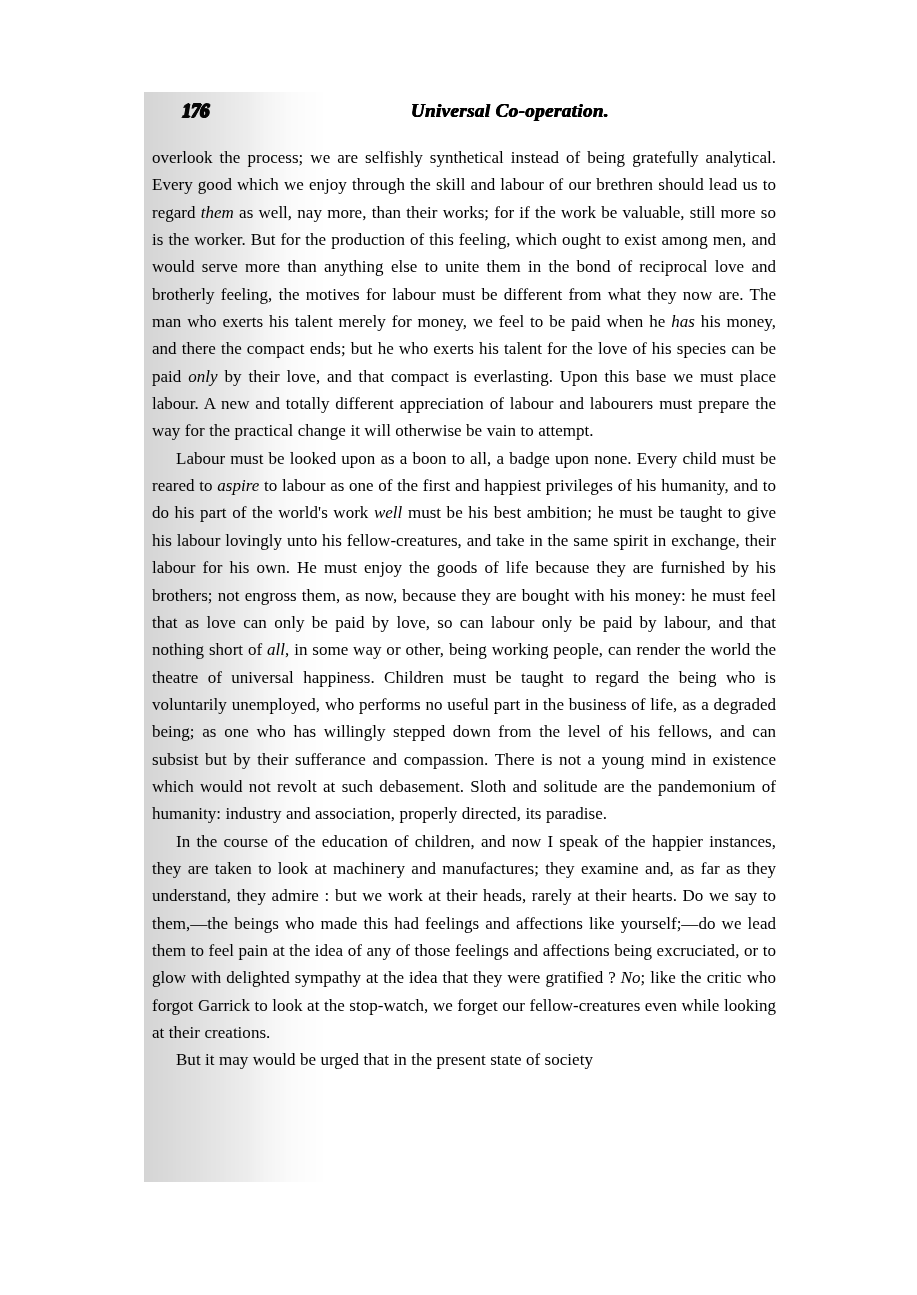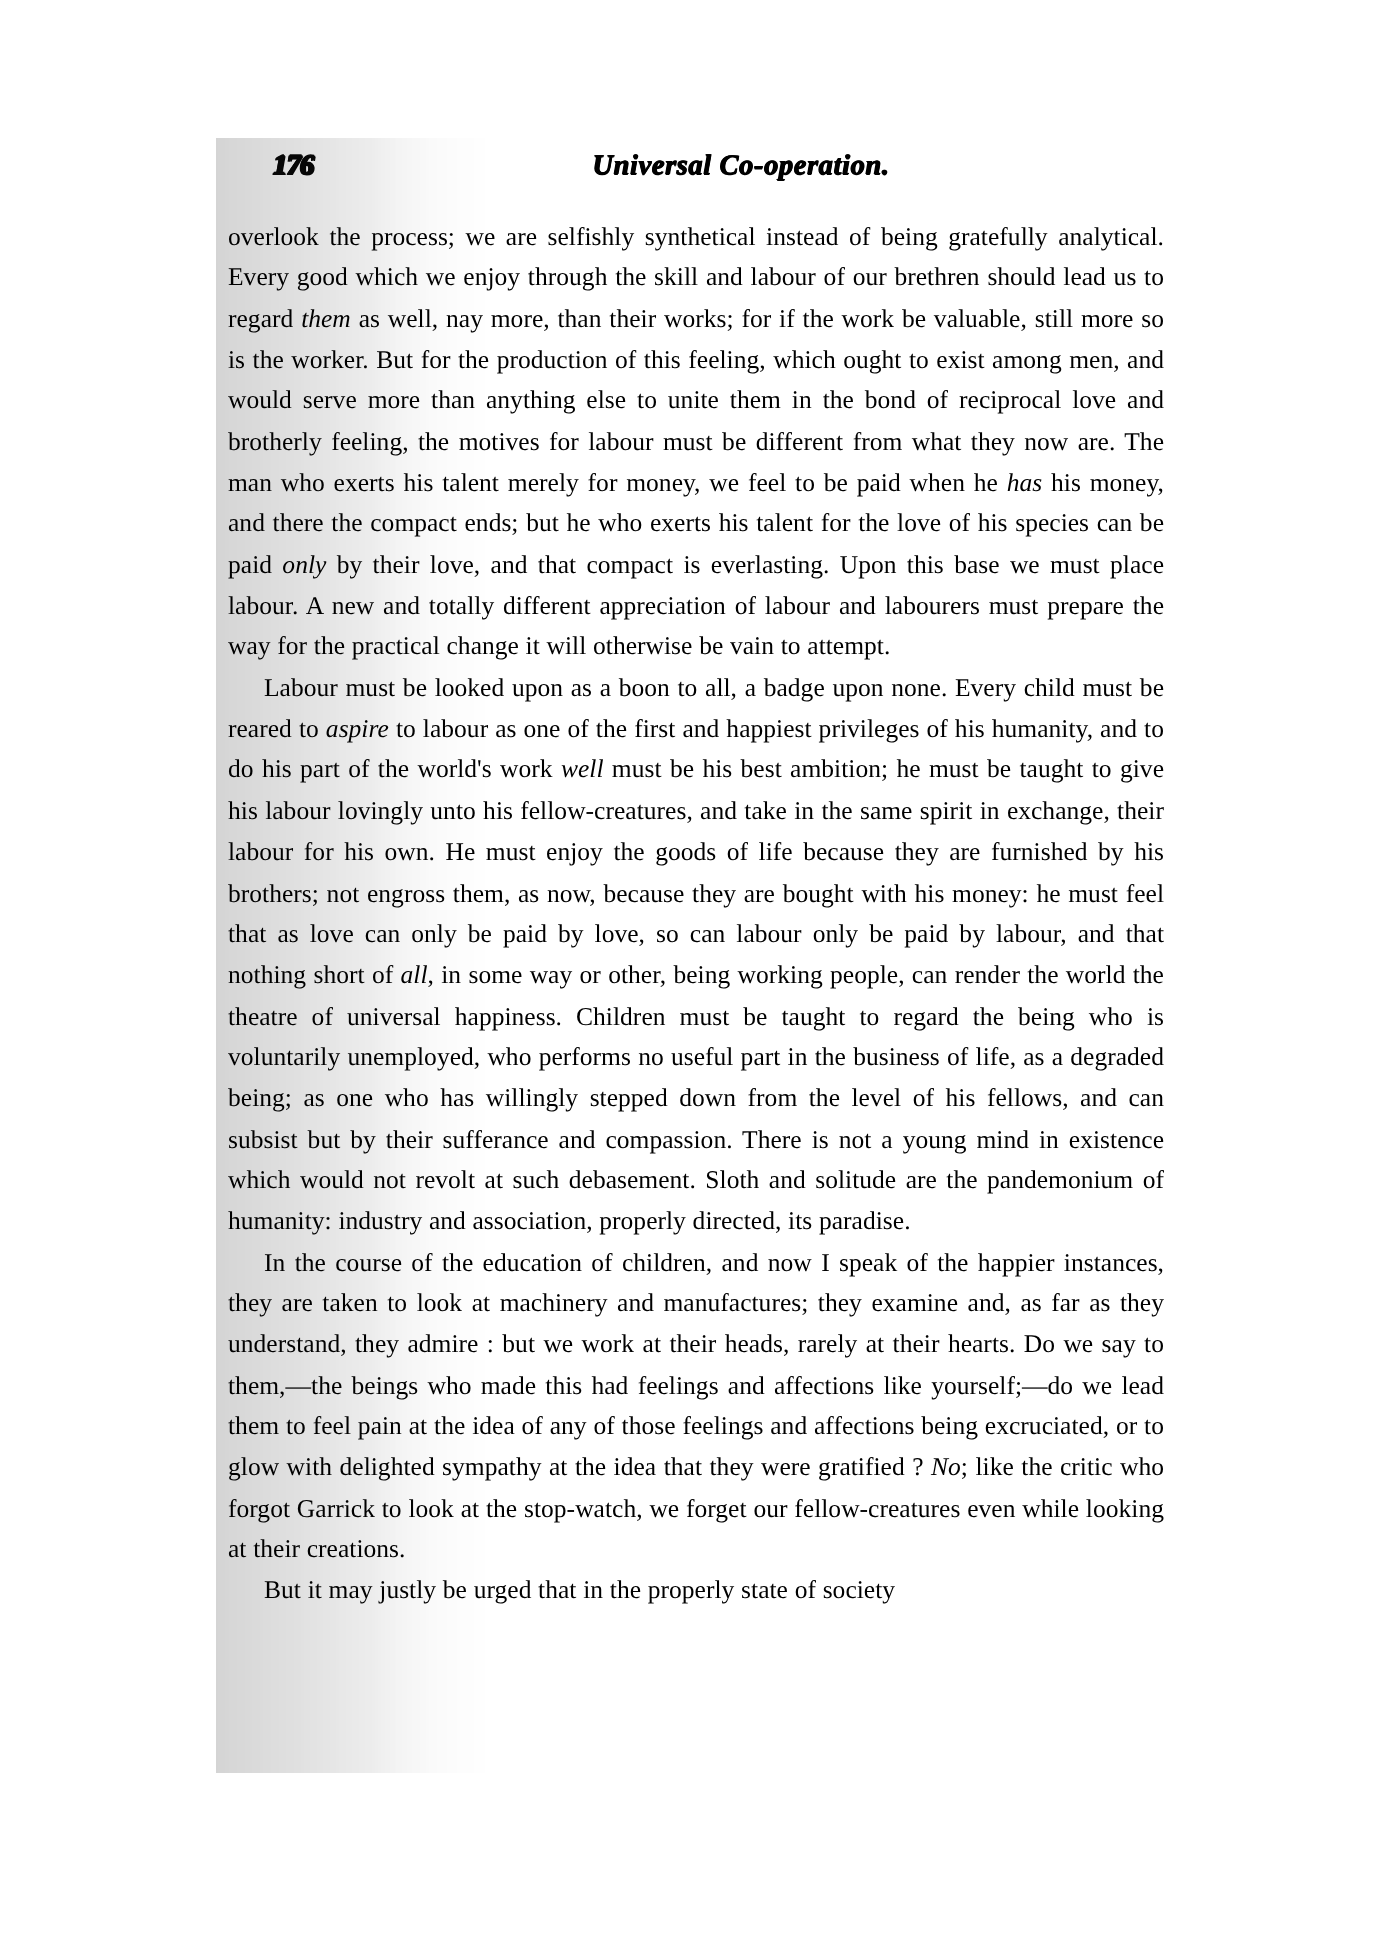--- a/index.html
+++ b/index.html
@@ -43,21 +43,21 @@
     
     filter: blur(0.35px) contrast(190%);
     text-shadow:
        0.6px 0 0 #000, -0.6px 0 0 #000,
        0 0.6px 0 #000, 0 -0.6px 0 #000,
        1px 0.4px 0 #000, -0.9px 0.5px 0 #000;
     opacity: 0.97;
   }
   .head-title {
     position: absolute;
-    left: 0;
+    left: 16px;
     top: 0;
     width: 624px;
     text-align: center;
     font-size: 19px;
     font-style: italic;
     font-weight: bold;
     letter-spacing: 0.4px;
     filter: blur(0.25px) contrast(160%);
     text-shadow: 0.4px 0 0 #000, -0.4px 0.2px 0 #000, 0 0.4px 0 #000;
   }
@@ -116,18 +116,18 @@
 
   <div class="running-head">
     <span class="folio">176</span>
     <span class="head-title">Universal Co-operation.</span>
   </div>
 
   <div class="textblock">
     <p class="para">overlook the process; we are selfishly synthetical instead of being gratefully analytical.  Every good which we enjoy through the skill and labour of our brethren should lead us to regard <i>them</i> as well, nay more, than their works; for if the work be valuable, still more so is the worker. But for the production of this feeling, which ought to exist among men, and would serve more than anything else to unite them in the bond of reciprocal love and brotherly feeling, the motives for labour must be different from what they now are.  The man who exerts his talent merely for money, we feel to be paid when he <i>has</i> his money, and there the compact ends; but he who exerts his talent for the love of his species can be paid <i>only</i> by their love, and that compact is everlasting.  Upon this base we must place labour.  A new and totally different appreciation of labour and labourers must prepare the way for the practical change it will otherwise be vain to attempt.</p>
     <p class="para indent">Labour must be looked upon as a boon to all, a badge upon none.  Every child must be reared to <i>aspire</i> to labour as one of the first and happiest privileges of his humanity, and to do his part of the world's work <i>well</i> must be his best ambition; he must be taught to give his labour lovingly unto his fellow-creatures, and take in the same spirit in exchange, their labour for his own. He must enjoy the goods of life because they are furnished by his brothers; not engross them, as now, because they are bought with his money: he must feel that as love can only be paid by love, so can labour only be paid by labour, and that nothing short of <i>all</i>, in some way or other, being working people, can render the world the theatre of universal happiness.  Children must be taught to regard the being who is voluntarily unemployed, who performs no useful part in the business of life, as a degraded being; as one who has willingly stepped down from the level of his fellows, and can subsist but by their sufferance and compassion.  There is not a young mind in existence which would not revolt at such debasement.  Sloth and solitude are the pandemonium of humanity: industry and association, properly directed, its paradise.</p>
     <p class="para indent">In the course of the education of children, and now I speak of the happier instances, they are taken to look at machinery and manufactures; they examine and, as far as they understand, they admire : but we work at their heads, rarely at their hearts.  Do we say to them,—the beings who made this had feelings and affections like yourself;—do we lead them to feel pain at the idea of any of those feelings and affections being excruciated, or to glow with delighted sympathy at the idea that they were gratified ? <i>No</i>; like the critic who forgot Garrick to look at the stop-watch, we forget our fellow-creatures even while looking at their creations.</p>
-    <p class="para indent tail-line">But it may justly be urged that in the properly state of society</p>
+    <p class="para indent tail-line">But it may would be urged that in the present state of society</p>
   </div>
 
   <div class="gutter-ink"></div>
 
 </div>
 
 </body></html>

